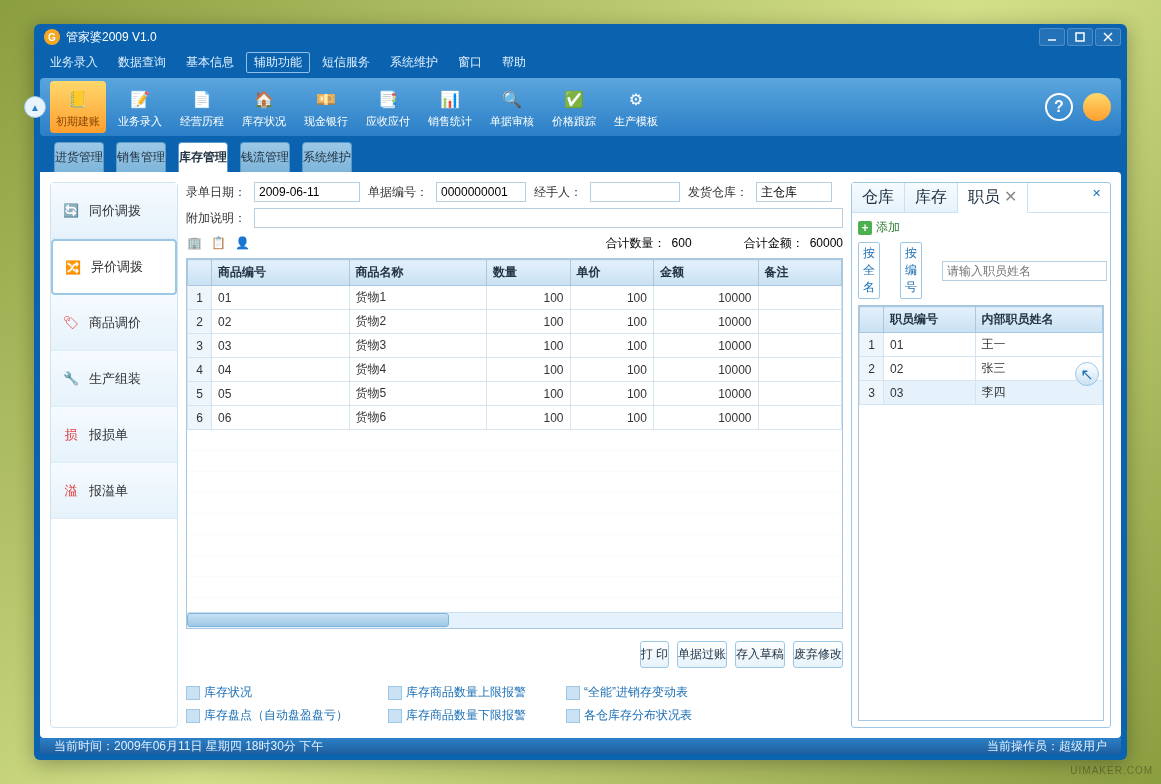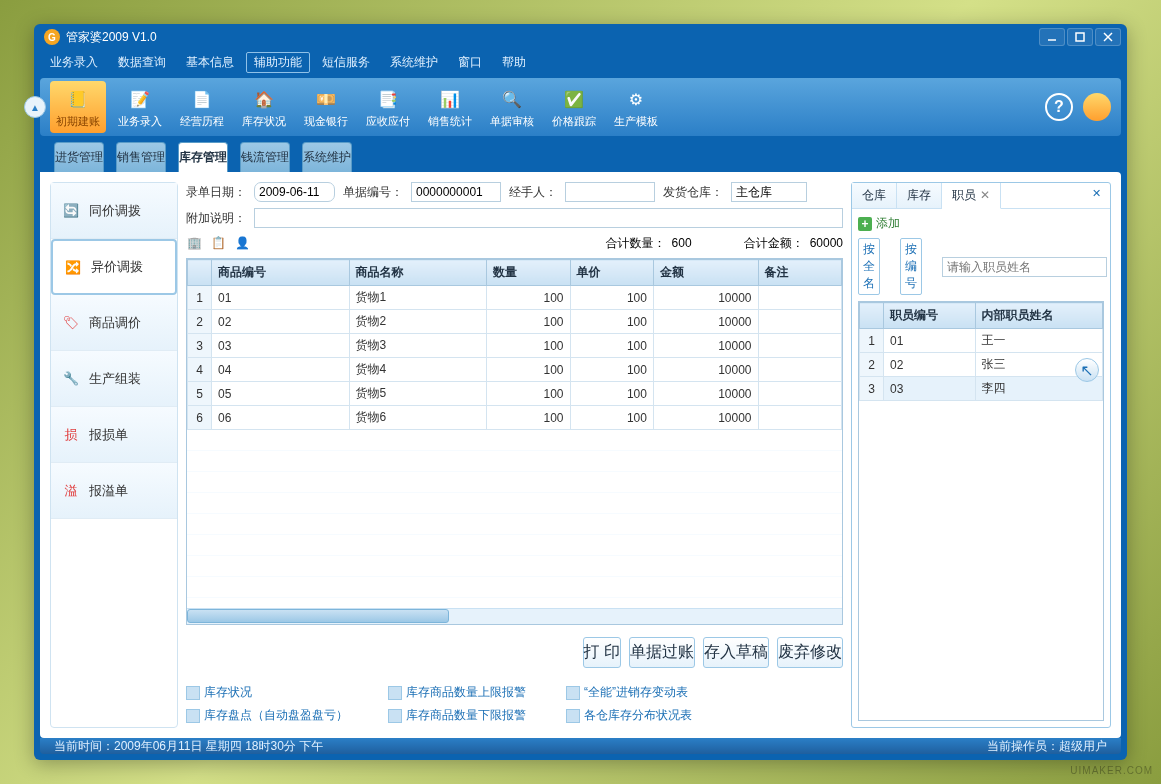--- a/index.html
+++ b/index.html
@@ -37,28 +37,28 @@
 .iconbar { display:flex; gap:6px; align-items:center; font-size:12px; }
 .iconbar .smicon { width:18px;height:18px;cursor:pointer;display:flex;align-items:center;justify-content:center; }
 .iconbar .spacer { flex:1; }
 .gridwrap { flex:1; border:1px solid #a9c8df; overflow:hidden; display:flex; flex-direction:column; position:relative; }
 .grid { width:100%; border-collapse:collapse; font-size:12px; }
 .grid th { background: linear-gradient(#e3f0fb,#c9e1f3); border:1px solid #a9c8df; padding:4px 6px; text-align:left; font-weight:bold; color:#234; }
 .grid td { border:1px solid #d4e4f0; padding:3px 6px; height:20px; color:#333; }
 .grid td.num { text-align:right; }
 .grid .rownum { background:#eef6fc; text-align:center; width:24px; }
 .btnrow { display:flex; justify-content:flex-end; gap:8px; padding:6px 0; }
-.btn { border:1px solid #9cc8e6; background:linear-gradient(#fff,#e6f2fb); padding:4px 0; font-size:16px; border-radius:3px; cursor:pointer; color:#234; }
+.btn { border:1px solid #9cc8e6; background:linear-gradient(#fff,#e6f2fb); padding:4px 0; font-size:12px; border-radius:3px; cursor:pointer; color:#234; }
 .linksrow { display:flex; gap:40px; font-size:12px; color:#1b6fb5; padding:4px 0; flex-wrap:wrap; }
 .linksrow .linkcol { display:flex; flex-direction:column; gap:6px; }
 .linksrow a { color:#1b6fb5; text-decoration:none; cursor:pointer; display:flex; align-items:center; gap:4px; }
 .linksrow .linkicon { width:14px;height:14px;background:#c9e1f3;border:1px solid #9cc8e6;display:inline-block; }
 .sidepanel { width: 260px; border:1px solid #9cc8e6; border-radius:3px; display:flex; flex-direction:column; position:relative; }
 .sidepanel .closesp { position:absolute; right:4px; top:4px; width:14px;height:14px;cursor:pointer;color:#1b6fb5;font-size:11px; }
-.sptabs { display:flex; border-bottom:1px solid #c9e1f3; font-size:12px; }
+.sptabs { display:flex; border-bottom:1px solid #c9e1f3; font-size:16px; }
 .sptab { padding:4px 10px; cursor:pointer; color:#234; border-right:1px solid #c9e1f3; background:linear-gradient(#f6fbff,#e6f2fb); }
 .sptab.active { background:#fff; border-bottom:1px solid #fff; margin-bottom:-1px; }
 .sptab .tclose { margin-left:4px; color:#888; cursor:pointer; }
 .spbody { flex:1; display:flex; flex-direction:column; padding:6px; gap:6px; overflow:hidden; }
 .addlink { color:#2e7d32; font-size:12px; display:flex; align-items:center; gap:4px; cursor:pointer; }
 .addlink .plusicon { width:14px;height:14px;background:#4caf50;color:#fff;border-radius:2px;display:flex;align-items:center;justify-content:center;font-size:12px;font-weight:bold; }
 .searchrow { display:flex; gap:20px; font-size:12px; align-items:center; }
 .searchrow .sbtn { border:1px solid #9cc8e6; padding:2px 4px; cursor:pointer; color:#1b6fb5; border-radius:2px; background:#fff; }
 .floatbtn { position:absolute; right:10px; bottom:400px; width:24px;height:24px;border:1px solid #9cc8e6;border-radius:50%;background:linear-gradient(#fff,#c9e1f3);cursor:pointer;display:flex;align-items:center;justify-content:center;color:#1b6fb5; }
 .statusbar { height: 16px; background: linear-gradient(#2b7fc7,#1f5f9e); color:#e0f0ff; font-size:12px; display:flex; align-items:center; padding:0 14px; margin:0 6px 6px 6px; border-radius:0 0 4px 4px; }
@@ -183,21 +183,21 @@
         </div>
         <div class="sideitem">
           <span class="sideicon" style="color:#e04040">溢</span>
           <span>报溢单</span>
         </div>
       </div>
 
     <div class="main">
       <div class="formrow">
         <label>录单日期：</label>
-        <input class="forminput" style="width: 81px; border-radius: 7px;" value="2009-06-11">
+        <input class="forminput" style="width: 106px;" value="2009-06-11">
         <label>单据编号：</label>
         <input class="forminput" style="width: 90px;" value="0000000001">
         <label>经手人：</label>
         <input class="forminput" style="width: 90px;" value="">
         <label>发货仓库：</label>
         <input class="forminput" style="width: 76px;" value="主仓库">
       </div>
       <div class="formrow">
         <label>附加说明：</label>
         <input class="forminput" style="flex: 1 1 0%;" value="">

